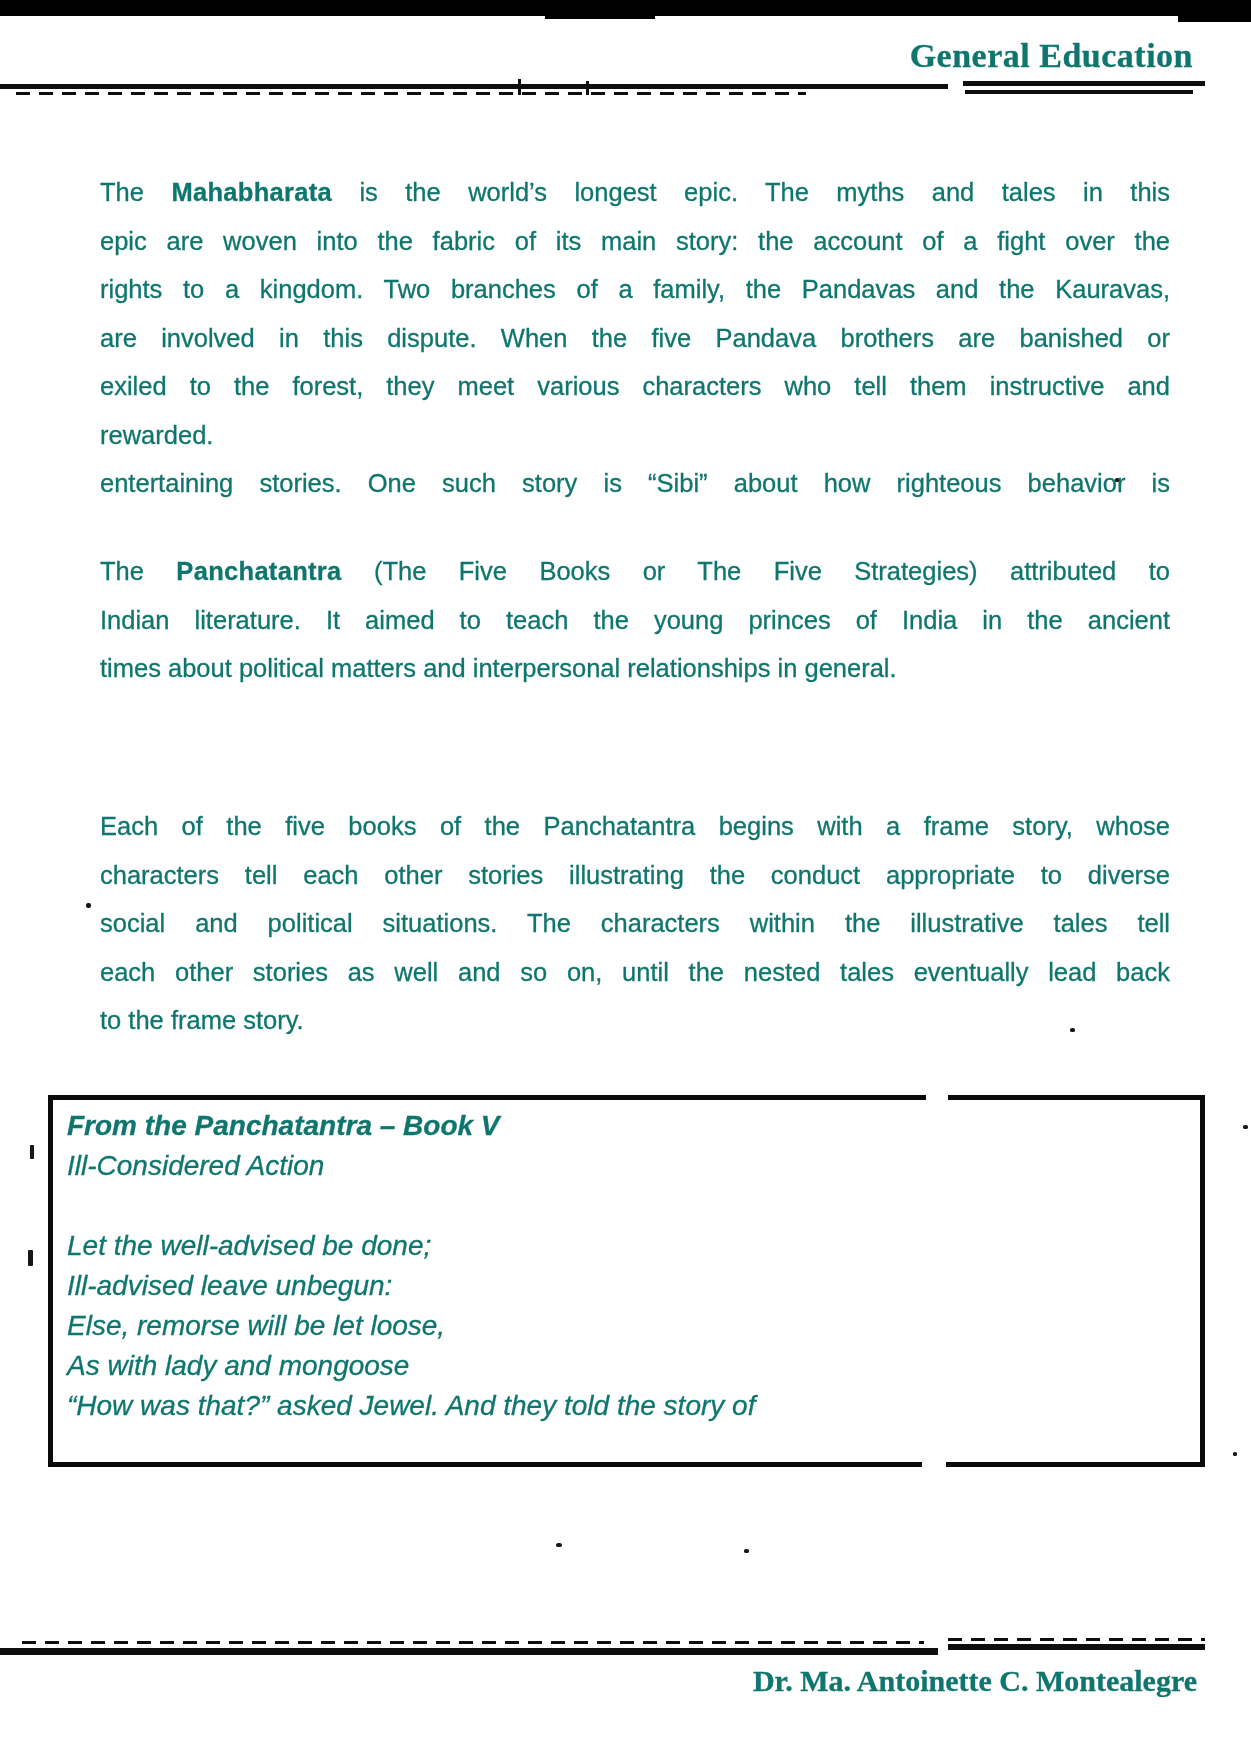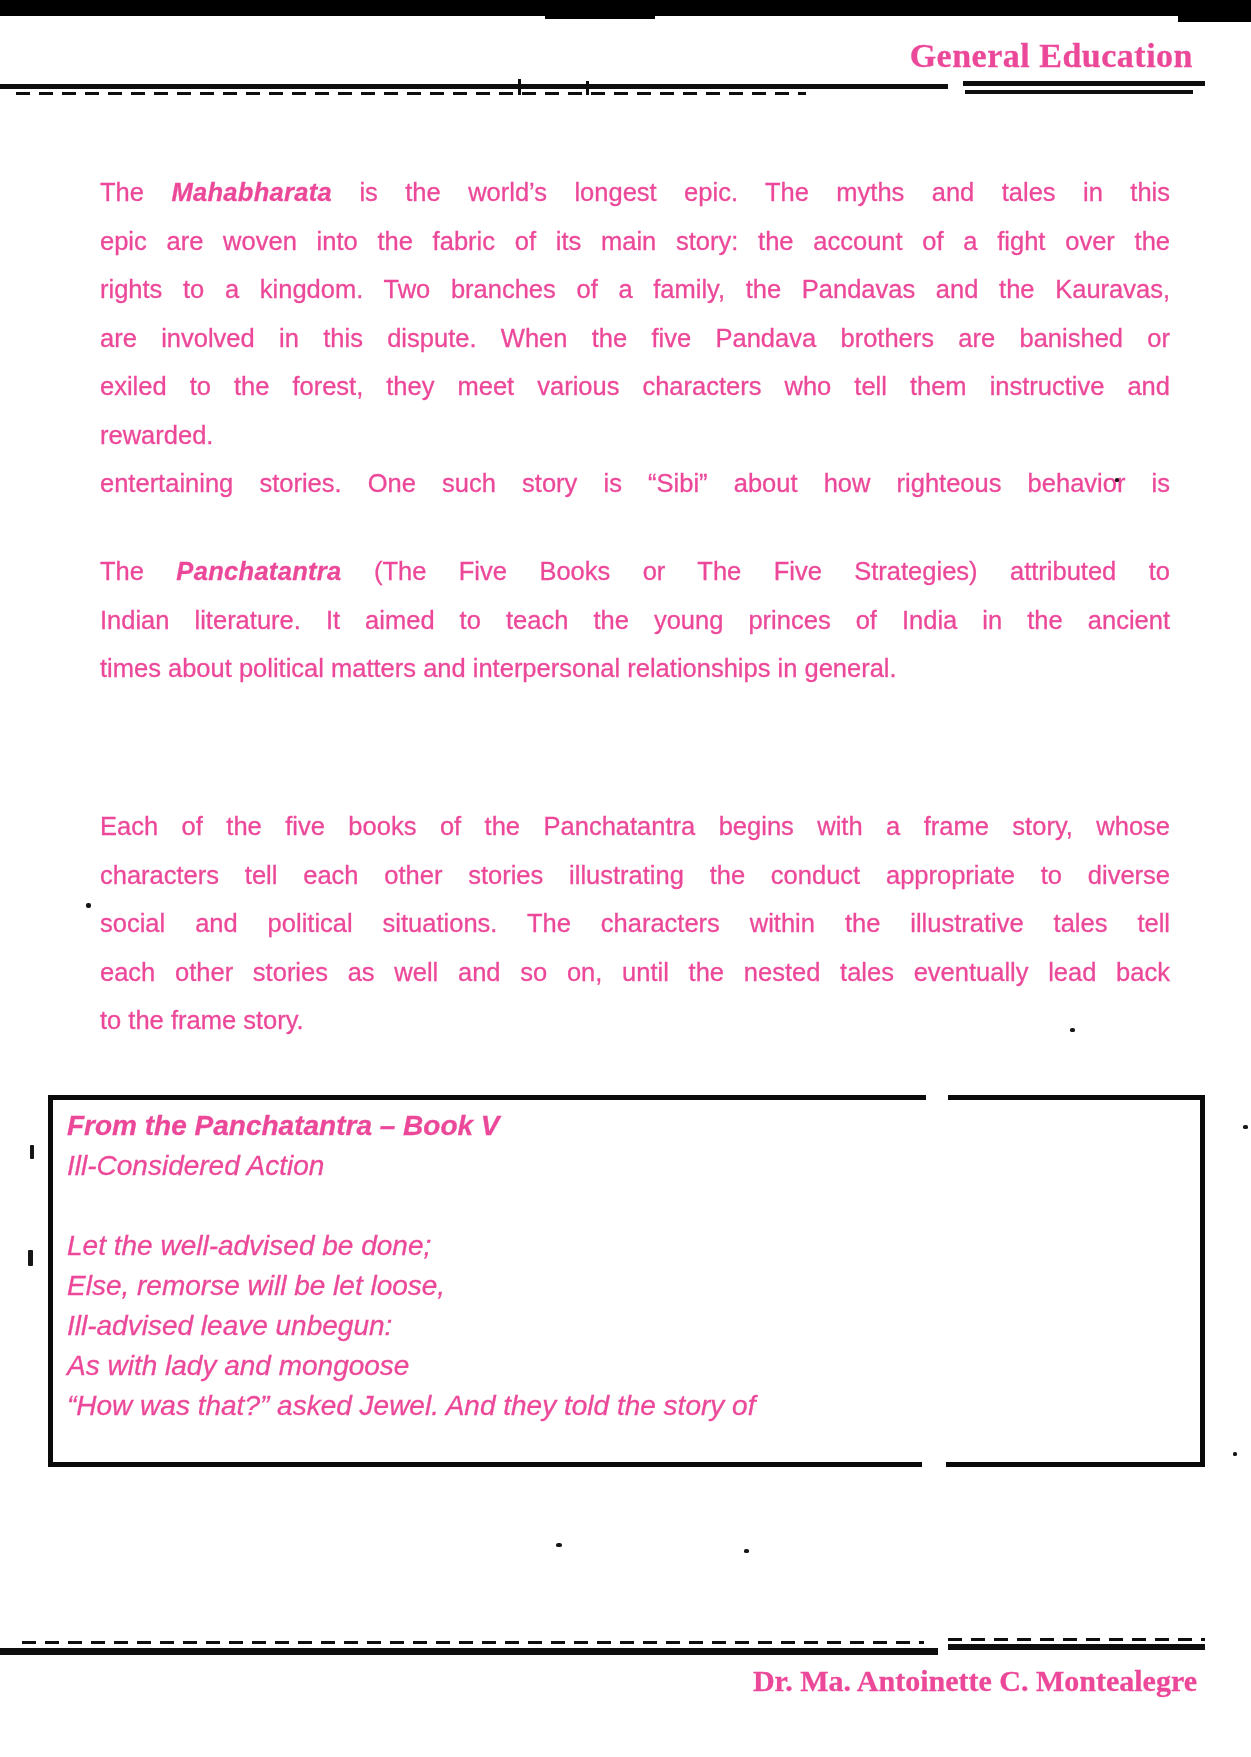--- a/index.html
+++ b/index.html
@@ -1,19 +1,19 @@
 <!DOCTYPE html>
 <html><head>
 <meta charset="utf-8">
 <style>
   html,body { margin:0; padding:0; background:#8a8a8a; }
   .page {
     position:relative; width:1251px; height:1757px; margin:0 auto;
     background:#ffffff; overflow:hidden;
-    font-family:"Liberation Sans", sans-serif; color:#ec4899;
+    font-family:"Liberation Sans", sans-serif; color:#0f766e;
     -webkit-text-stroke:0.3px;
   }
   .serif { font-family:"Liberation Serif", serif; font-weight:700; }
 
   
   .topbar  { position:absolute; left:0; top:0; width:1251px; height:16px; background:#000; }
   .topbar-rag1 { position:absolute; left:545px; top:16px; width:110px; height:3px; background:#000; }
   .topbar-rag2 { position:absolute; left:1178px; top:16px; width:73px; height:6px; background:#000; }
 
   
@@ -21,21 +21,21 @@
   .rule { position:absolute; background:#0e0e0e; }
   .dash {
     position:absolute;
     background:repeating-linear-gradient(90deg,#0e0e0e 0 14px, transparent 14px 23px);
   }
 
   
   .para { position:absolute; left:100px; width:1070px; font-size:25.5px; line-height:48.5px; }
   .pline { text-align:justify; text-align-last:justify; }
   .pline.last { text-align-last:left; }
-  .seg-bi { font-weight:700; font-style:italic; letter-spacing:0.3px; }
+  .seg-bi { font-weight:700; letter-spacing:0.3px; }
 
   
   .quote-box {
     position:absolute; left:48px; top:1095px; width:1157px; height:372px;
     border:5px solid #0a0a0a; box-sizing:border-box;
     padding:6px 14px 16px 14px;
   }
   .qline { font-size:28px; font-style:italic; line-height:40px; white-space:nowrap; }
   .qline.title { font-weight:700; }
   .qline.blank { height:40px; }
@@ -86,22 +86,22 @@
       <div class="pline"><span>each other stories as well and so on, until the nested tales eventually lead back</span></div>
       <div class="pline last"><span>to the frame story.</span></div>
     </div>
 
   <div class="quote-box">
     <div class="qline title">From the Panchatantra – Book V</div>
     <div class="qline">Ill-Considered Action</div>
     <div class="qline blank"></div>
     <div id="poem">
         <div class="qline">Let the well-advised be done;</div>
+        <div class="qline">Ill-advised leave unbegun:</div>
         <div class="qline">Else, remorse will be let loose,</div>
-        <div class="qline">Ill-advised leave unbegun:</div>
         <div class="qline">As with lady and mongoose</div>
         <div class="qline">“How was that?” asked Jewel. And they told the story of</div>
       </div>
   </div>
 
   <div class="patch" style="left:926px; top:1093px; width:22px; height:9px;"></div>
   <div class="patch" style="left:922px; top:1458px; width:24px; height:11px;"></div>
 
   <div class="dash" style="left:22px; top:1641px; width:902px; height:3px;"></div>
   <div class="rule" style="left:0;    top:1648px; width:938px; height:7px;"></div>

